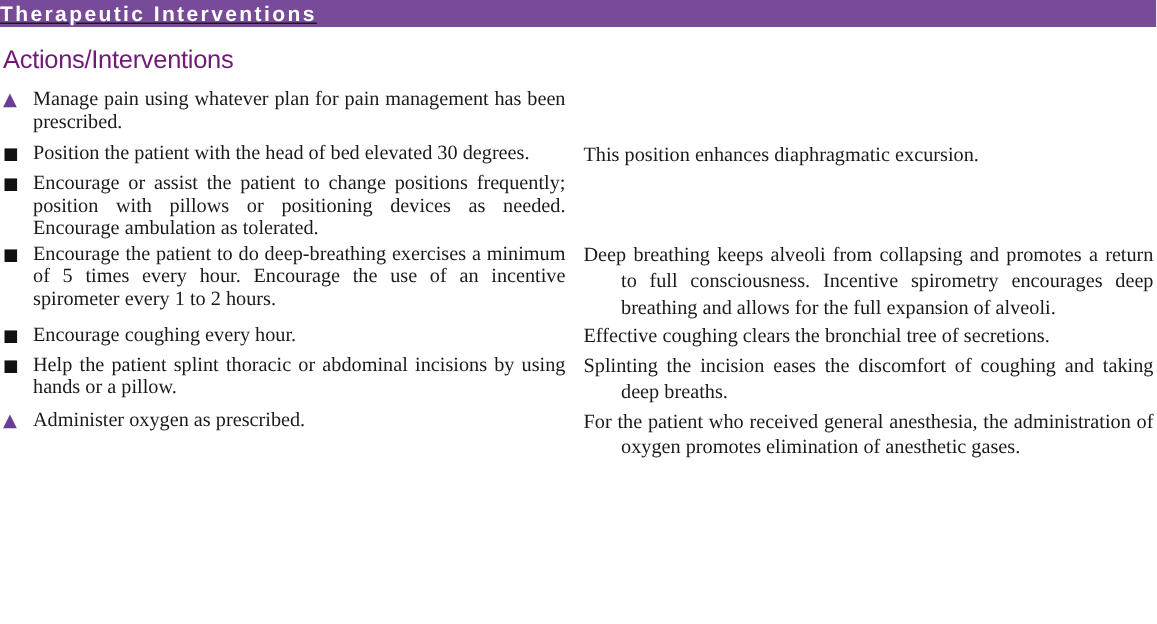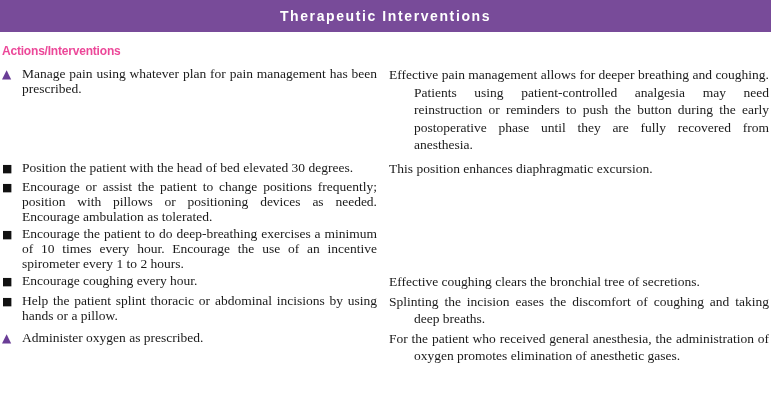--- a/index.html
+++ b/index.html
@@ -5,44 +5,44 @@
   html,body{margin:0;padding:0;background:#ffffff;}
   .page{
     position:relative;
     width:771px;height:416px;
     background:#ffffff;
     font-family:"Liberation Serif",serif;
     color:#1a1a1a;
     overflow:hidden;
   }
   .title-bar{
-    height:32px;
+    height:18px;
     background:#784b99;
-    display:flex;align-items:center;justify-content:center;
+    display:flex;align-items:center;text-decoration:underline;
   }
   .title-bar .title-text{
     color:#ffffff;
     font-family:"Liberation Sans",sans-serif;
     font-weight:bold;
     font-size:14px;
     letter-spacing:1.6px;
     line-height:21px;
   }
   .col-headers{
     display:grid;
     grid-template-columns:375px 1fr;
     column-gap:12px;
     padding:12px 2px 8px 2px;
   }
   .col-headers h2{
     margin:0;
     font-family:"Liberation Sans",sans-serif;
-    font-size:12px;
-    font-weight:bold;
-    color:#ec4899;
+    font-size:17px;
+    font-weight:normal;
+    color:#701a75;
     letter-spacing:-0.2px;
   }
   .rows{padding:0 2px;}
   .row{
     display:grid;
     grid-template-columns:375px 1fr;
     column-gap:12px;
     margin-bottom:2px;
     align-items:start;
   }
@@ -83,43 +83,43 @@
     <h2>Actions/Interventions</h2>
   </div>
 
   <main class="rows">
 
     <div class="row">
       <div class="action">
         <span class="bullet triangle">▲</span>
         <p class="action-text">Manage pain using whatever plan for pain management has been prescribed.</p>
       </div>
-      <p class="rationale">Effective pain management allows for deeper breathing and coughing. Patients using patient-controlled analgesia may need reinstruction or reminders to push the button during the early postoperative phase until they are fully recovered from anesthesia.</p>
     </div>
 
     <div class="row">
       <div class="action">
         <span class="bullet square">■</span>
         <p class="action-text">Position the patient with the head of bed elevated 30 degrees.</p>
       </div>
       <p class="rationale">This position enhances diaphragmatic excursion.</p>
     </div>
 
     <div class="row">
       <div class="action">
         <span class="bullet square">■</span>
         <p class="action-text">Encourage or assist the patient to change positions frequently; position with pillows or positioning devices as needed. Encourage ambulation as tolerated.</p>
       </div>
     </div>
 
     <div class="row">
       <div class="action">
         <span class="bullet square">■</span>
-        <p class="action-text">Encourage the patient to do deep-breathing exercises a minimum of 10 times every hour. Encourage the use of an incentive spirometer every 1 to 2 hours.</p>
+        <p class="action-text">Encourage the patient to do deep-breathing exercises a minimum of 5 times every hour. Encourage the use of an incentive spirometer every 1 to 2 hours.</p>
       </div>
+      <p class="rationale">Deep breathing keeps alveoli from collapsing and promotes a return to full consciousness. Incentive spirometry encourages deep breathing and allows for the full expansion of alveoli.</p>
     </div>
 
     <div class="row">
       <div class="action">
         <span class="bullet square">■</span>
         <p class="action-text">Encourage coughing every hour.</p>
       </div>
       <p class="rationale">Effective coughing clears the bronchial tree of secretions.</p>
     </div>
 

